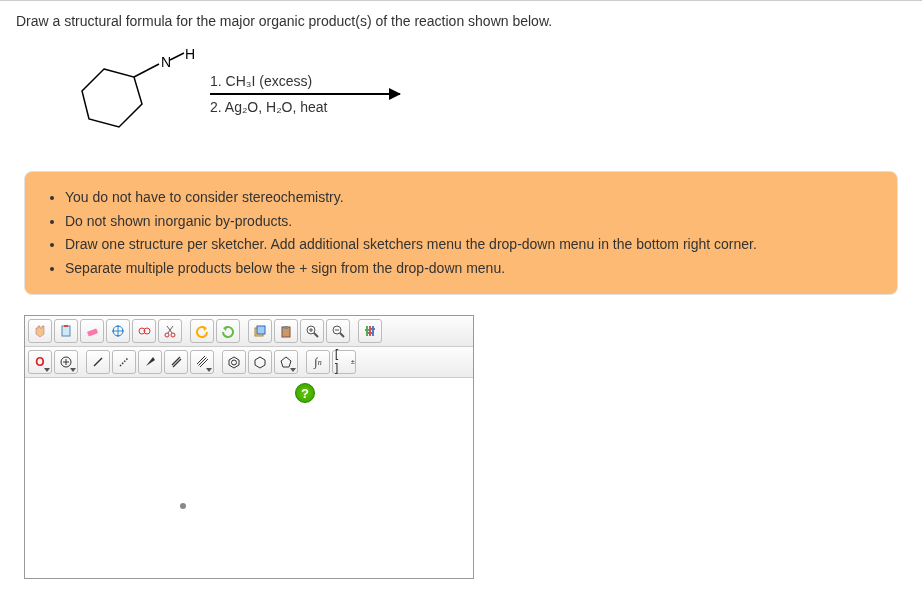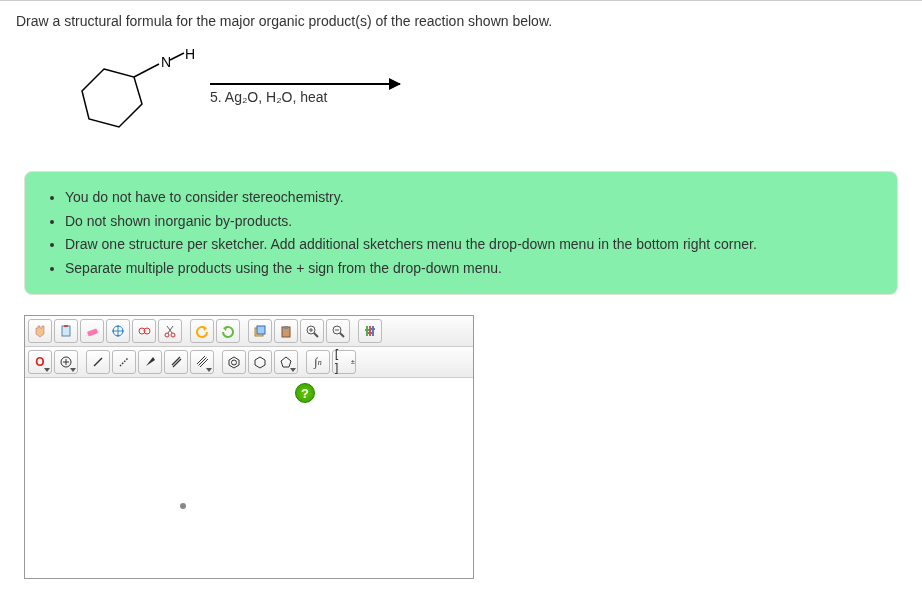--- a/index.html
+++ b/index.html
@@ -5,21 +5,21 @@
   * { box-sizing: border-box; margin: 0; padding: 0; }
   body { font-family: "Helvetica Neue", Arial, sans-serif; font-size: 14px; color: #333; background: #fff; width: 922px; }
   .container { border-top: 1px solid #ccc; padding: 4px; }
   .question-text { padding: 8px 12px 12px 12px; font-size: 14px; color: #333; }
   .reaction { padding: 8px 30px 20px 60px; display: flex; align-items: center; gap: 16px; }
   .structure { position: relative; width: 130px; height: 90px; }
   .reagents { display: flex; flex-direction: column; position: relative; }
   .reagent-line { font-size: 14px; padding: 2px 0; }
   .reagent-divider { position: relative; width: 190px; height: 2px; background: #000; margin: 2px 0; }
   .reagent-divider::after { content: ""; position: absolute; right: -1px; top: -5px; border-left: 12px solid #000; border-top: 6px solid transparent; border-bottom: 6px solid transparent; }
-  .instructions { margin: 12px 20px 20px 20px; padding: 14px 18px; background: #86efac; border: 1px solid #e2e2dc; border-radius: 8px; }
+  .instructions { margin: 12px 20px 20px 20px; padding: 14px 18px; background: #fdba74; border: 1px solid #e2e2dc; border-radius: 8px; }
   .instructions ul { list-style: disc; padding-left: 22px; }
   .instructions li { padding: 2px 0; font-size: 14px; color: #333; line-height: 1.4; }
   .sketcher { margin: 6px 20px; width: 450px; border: 1px solid #999; background: #fff; position: relative; }
   .toolbar-row { display: flex; gap: 2px; padding: 3px; border-bottom: 1px solid #ccc; background: linear-gradient(#fdfdfd,#ececec); align-items: center; flex-wrap: nowrap; }
   .tbtn { width: 24px; height: 24px; border: 1px solid #bbb; border-radius: 3px; background: linear-gradient(#fff,#eee); display: flex; align-items: center; justify-content: center; font-size: 12px; cursor: pointer; position: relative; }
   .tbtn.sep { width: 4px; border: none; background: none; cursor: default; }
   .tbtn .caret { position:absolute; right:1px; bottom:1px; border-left:3px solid transparent; border-right:3px solid transparent; border-top:4px solid #555;}
   .canvas { height: 200px; background: #fff; position: relative; }
   .canvas .dot { position: absolute; left: 155px; top: 125px; width: 6px; height: 6px; border-radius: 50%; background: #888; }
   .help-badge { position:absolute; left:270px; top:5px; width:20px; height:20px; border-radius:50%; background: radial-gradient(#6c0,#390); color:#fff; font-weight:bold; font-size:13px; display:flex; align-items:center; justify-content:center; border:1px solid #280;}
@@ -35,31 +35,32 @@
     <div class="structure">
       <svg width="130" height="90" viewBox="0 0 130 90">
         <polygon points="40,20 70,28 78,55 55,78 25,70 18,42" fill="none" stroke="#000" stroke-width="1.5"></polygon>
         <line x1="70" y1="28" x2="95" y2="15" stroke="#000" stroke-width="1.5"></line>
         <text x="97" y="18" font-size="14" font-family="Arial">N</text>
         <line x1="106" y1="11" x2="120" y2="4" stroke="#000" stroke-width="1.5"></line>
         <text x="121" y="10" font-size="14" font-family="Arial">H</text>
       </svg>
     </div>
     <div class="reagents">
+      <div class="reagent-line">1. CH₃I  (excess)</div>
       <div class="reagent-divider"></div>
-      <div class="reagent-line">5. Ag₂O, H₂O, heat</div>
+      <div class="reagent-line">2. Ag₂O, H₂O, heat</div>
     </div>
   </div>
 
   <div class="instructions">
     <ul>
       <li>You do not have to consider stereochemistry.</li>
       <li>Do not shown inorganic by-products.</li>
       <li>Draw one structure per sketcher. Add additional sketchers menu the drop-down menu in the bottom right corner.</li>
-      <li>Separate multiple products using the + sign from the drop-down menu.</li>
+      <li>Separate multiple products below the + sign from the drop-down menu.</li>
     </ul>
   </div>
 
   <div class="sketcher">
     <div class="toolbar-row">
       <div class="tbtn">
           <svg width="14" height="14">
             <path d="M3 8 L3 4 L5 4 L5 2 L7 2 L7 4 L9 4 L9 2 L11 2 L11 10 L7 13 L3 10 Z" fill="#f4c38a" stroke="#a67" stroke-width="0.5"></path>
           </svg>
         </div>

